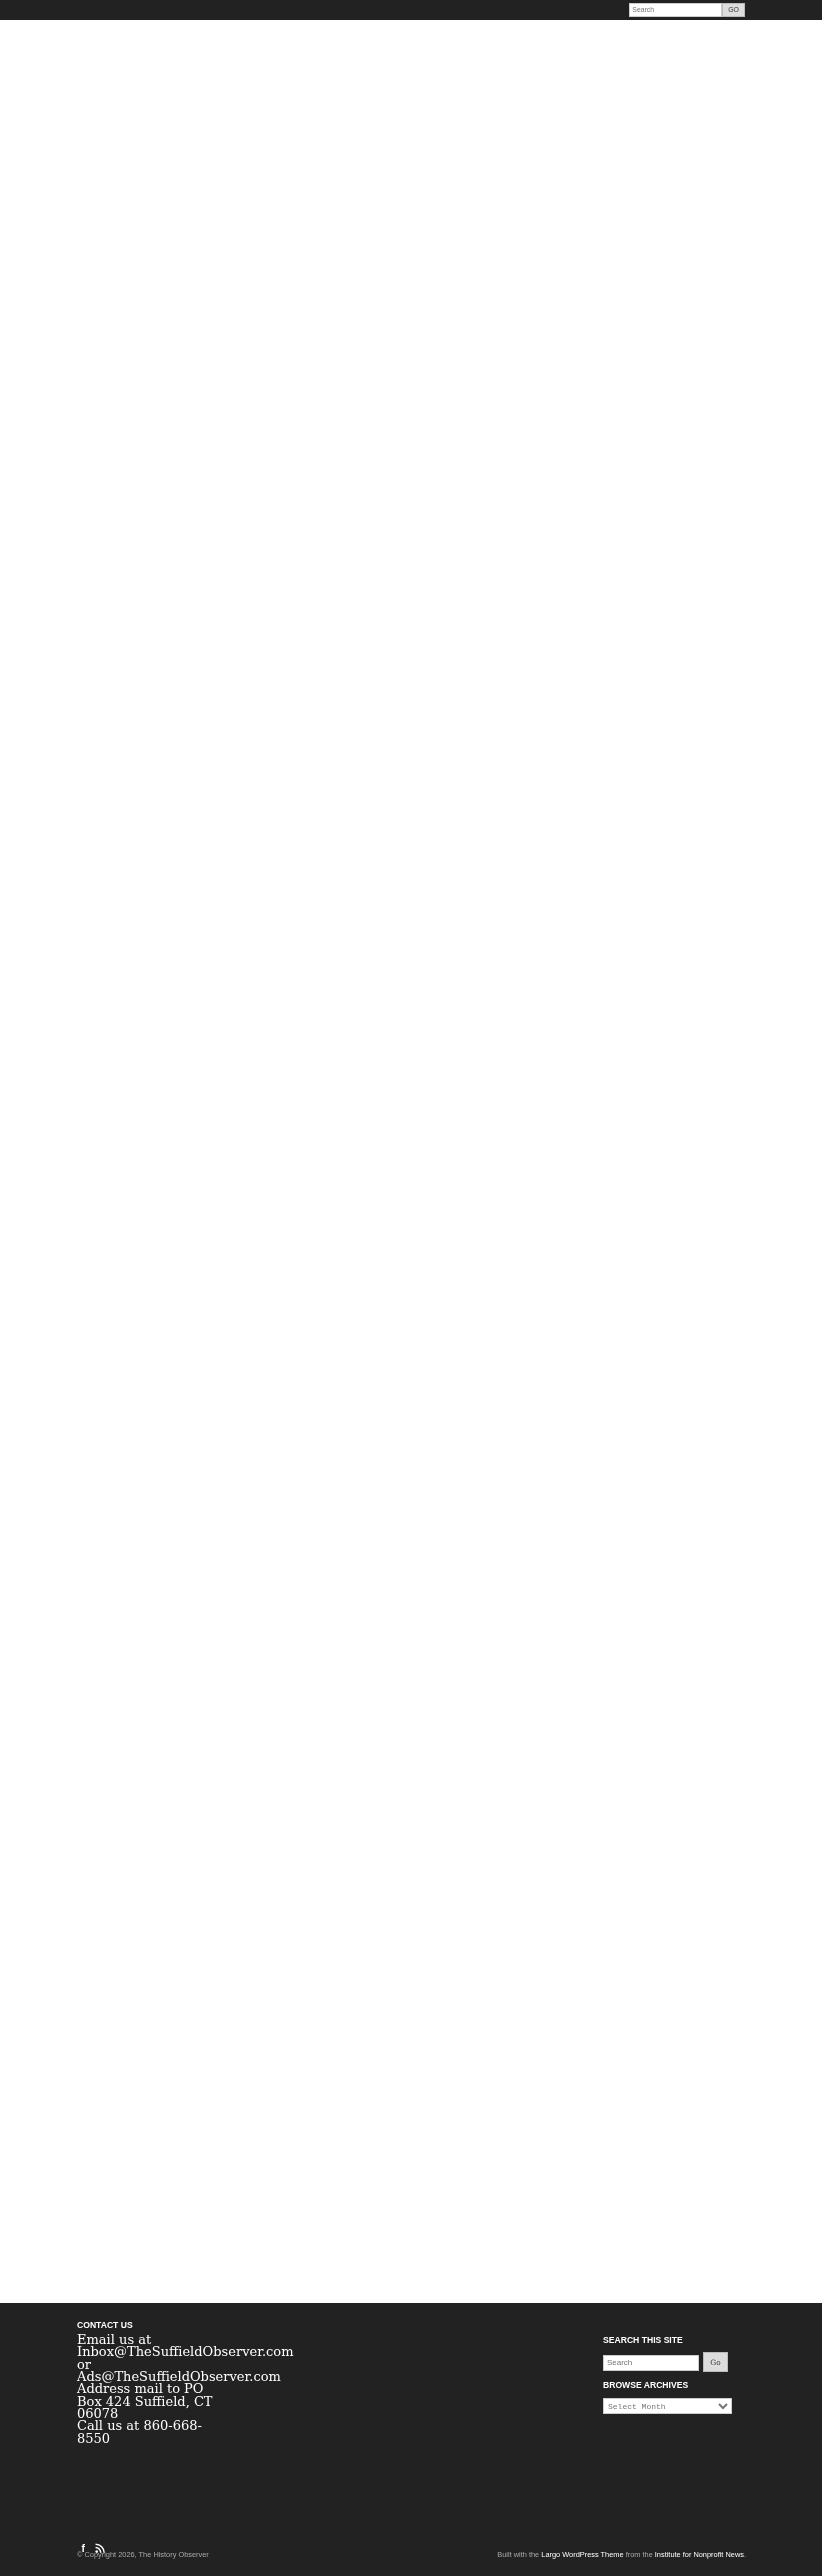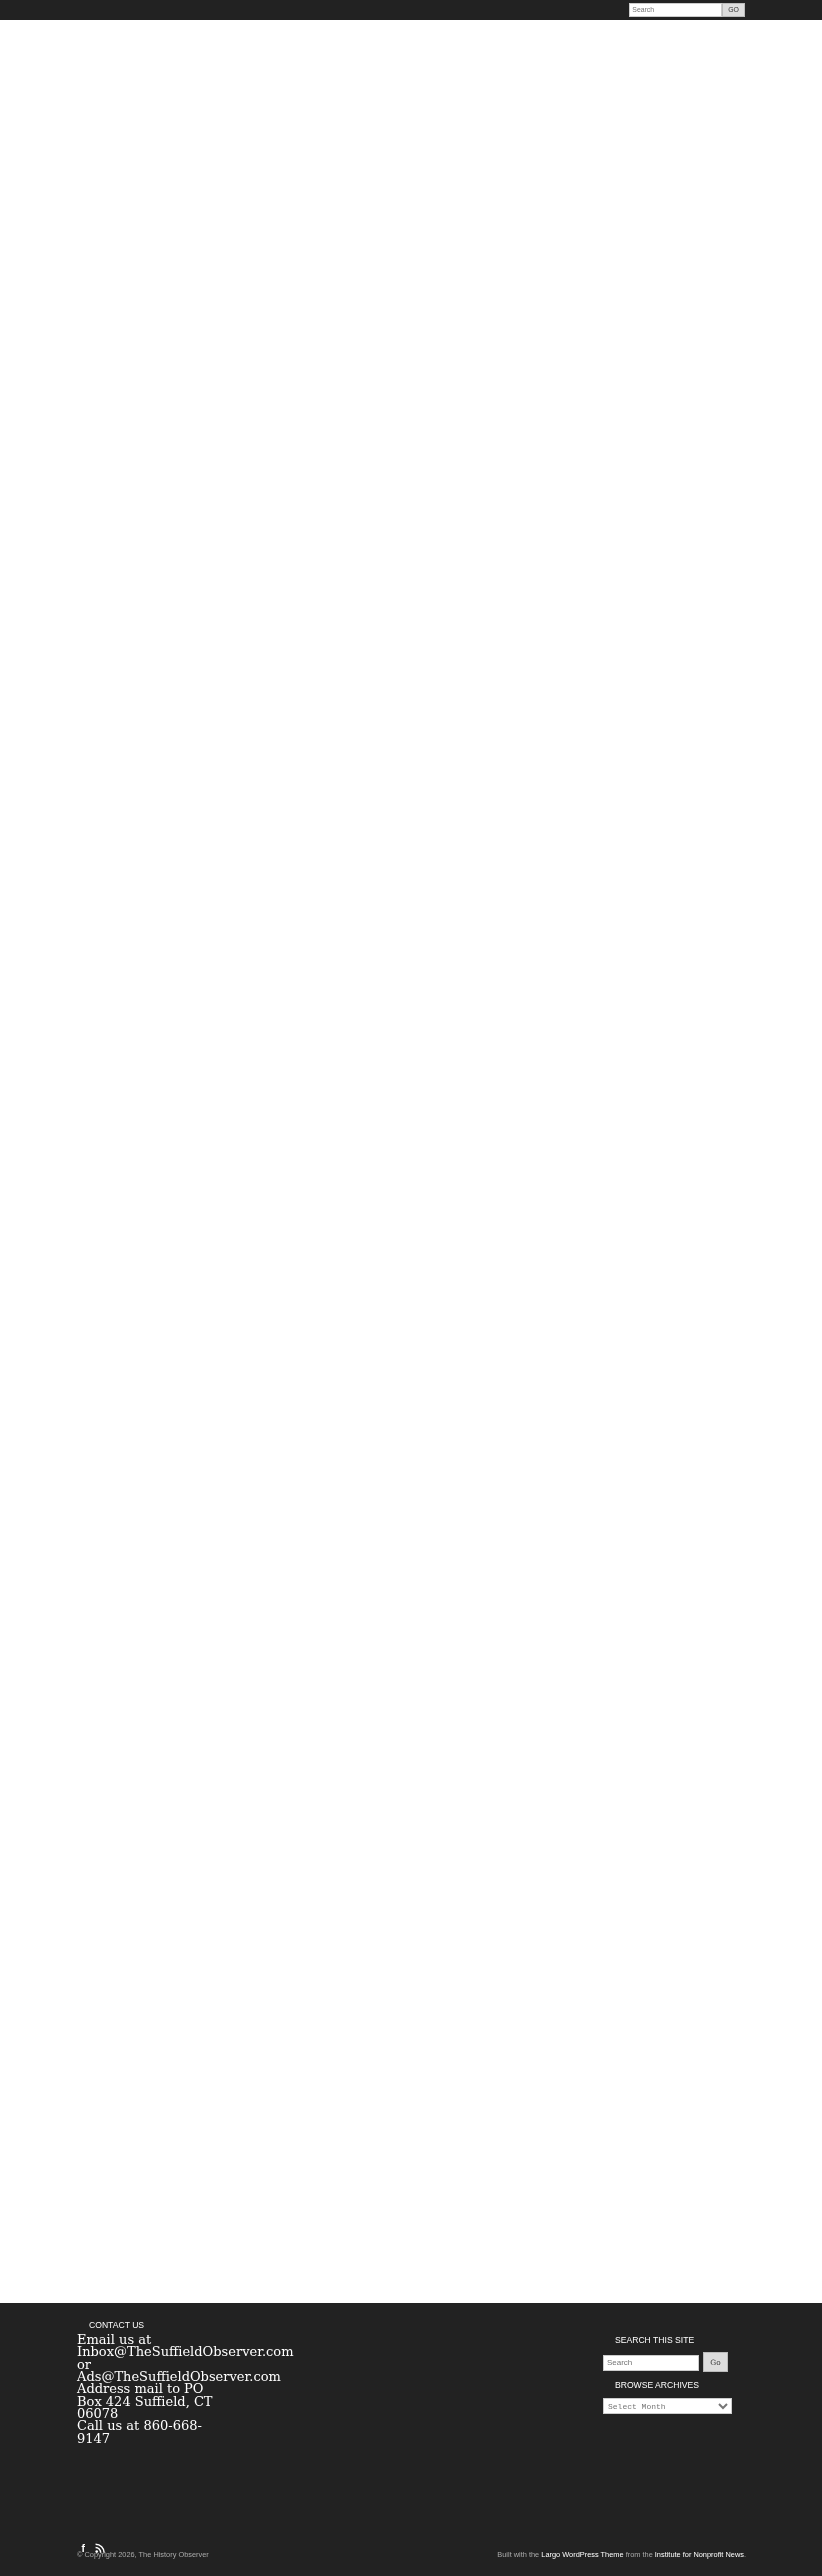--- a/index.html
+++ b/index.html
@@ -54,21 +54,21 @@
 
   .sidebar { position: absolute; left: 471px; top: 143px; width: 197px; }
   .sidebar h3 { font-size: 10.3px; font-weight: bold; color: #111; margin-bottom: 3.4px; text-transform: uppercase; }
   .sidebar p { font-family: "DejaVu Serif", serif; font-size: 7.4px; line-height: 13.7px; color: #444; margin-bottom: 17px; }
   .sidebar p i { font-style: italic; }
   .archives li { list-style: none; height: 17px; }
   .archives a { font-family: "DejaVu Serif", serif; font-size: 7.4px; color: #2a6ebb; }
 
   .footer { position: absolute; left: 0; top: 2303px; width: 823px; height: 273px; background: #222; }
   .footer .inner { width: 669px; margin: 0 auto; position: relative; height: 100%; }
-  .footer h4 { font-size: 8.6px; font-weight: normal; color: #fff; text-transform: uppercase; margin-left: 12px; }
+  .footer h4 { font-size: 8.6px; font-weight: bold; color: #fff; text-transform: uppercase; }
   .contact { position: absolute; left: 0; top: 16.6px; width: 149px; }
   .contact p { font-family: "DejaVu Serif", serif; font-size: 13px; line-height: 12.3px; color: #fff; margin-top: 4.6px; }
   .fsearch { position: absolute; left: 526px; top: 32px; }
   .fsearch .row { display: flex; margin: 9.7px 0 8.6px; }
   .fsearch input { width: 96px; height: 16px; border: 0.6px solid #ccc; font-size: 8px; padding: 0 2.9px; color: #999; font-family: "Liberation Sans", sans-serif; }
   .fsearch button { width: 25px; height: 19.4px; margin-left: 4px; margin-top: -2.3px; background: #ddd; border: 0.6px solid #bbb; font-family: "DejaVu Serif", serif; font-size: 7.4px; color: #333; }
   .fsearch select { margin-top: 8px; width: 129px; height: 16px; font-size: 8px; color: #777; font-family: Liberation Mono, monospace; background: #fff; border: 0.6px solid #ccc; }
   .social { position: absolute; left: 4.6px; top: 240px; display: flex; gap: 10.3px; color: #fff; font-size: 10.3px; font-weight: bold; }
   .copyright { position: absolute; left: 0; top: 247px; font-size: 7.4px; color: #aaa; }
   .credit { position: absolute; right: 0; top: 247px; font-size: 7.4px; color: #aaa; }
@@ -317,21 +317,21 @@
   </aside>
 </div>
 
 <footer class="footer">
   <div class="inner">
     <div class="contact">
       <h4>Contact Us</h4>
       <p>
         <span>Email us at Inbox@TheSuffieldObserver.com or Ads@TheSuffieldObserver.com</span><br>
         <span>Address mail to PO Box 424 Suffield, CT 06078</span><br>
-        <span>Call us at 860-668-9147</span><br>
+        <span>Call us at 860-668-8550</span><br>
       </p>
     </div>
     <div class="fsearch">
       <h4>Search this site</h4>
       <div class="row">
         <input placeholder="Search" style="">
         <button>Go</button>
       </div>
       <h4>Browse Archives</h4>
       <select><option>Select Month</option></select>

